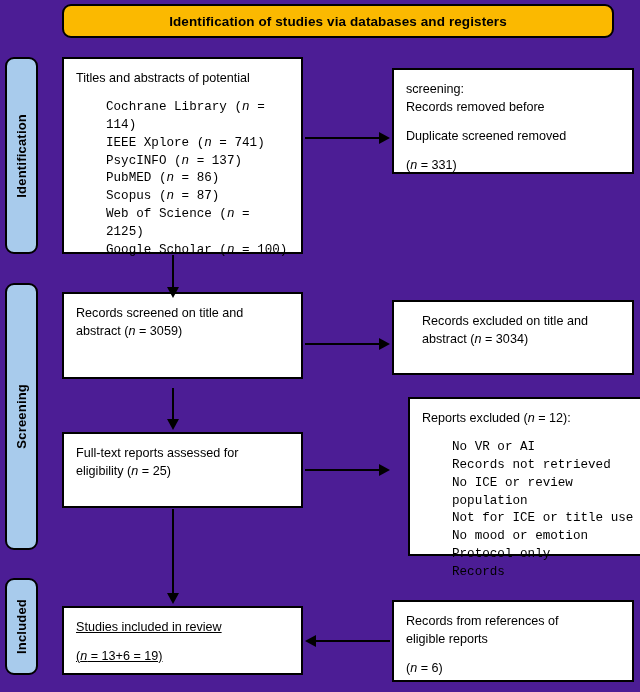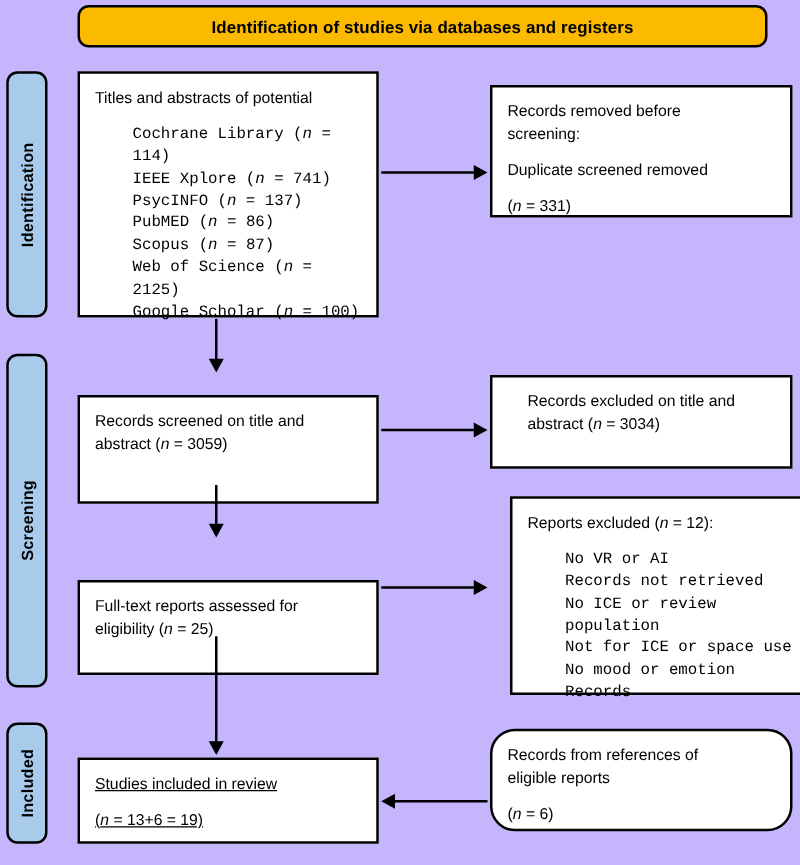--- a/index.html
+++ b/index.html
@@ -4,21 +4,21 @@
 <style>
   html, body {
     margin: 0;
     padding: 0;
     background: #ffffff;
   }
   #page {
     position: relative;
     width: 640px;
     height: 692px;
-    background: #c4b5fd;
+    background: #4c1d95;
     font-family: "Liberation Sans", sans-serif;
     overflow: hidden;
   }
 
   
   .banner {
     position: absolute;
     left: 62px;
     top: 4px;
     width: 552px;
@@ -81,28 +81,28 @@
   .indent-list {
     margin: 0;
     padding: 0 0 0 30px;
     list-style: none;
     font-family: Liberation Mono, monospace;
   }
   .indent-list li { margin: 0; }
 
   
   #box-identified     { left: 62px;  top: 57px;  width: 241px; height: 197px; }
-  #box-screened       { left: 62px;  top: 316px; width: 241px; height: 87px;  }
-  #box-fulltext       { left: 62px;  top: 432px; width: 241px; height: 76px; margin-top: 32px;  }
+  #box-screened       { left: 62px;  top: 292px; width: 241px; height: 87px;  }
+  #box-fulltext       { left: 62px;  top: 432px; width: 241px; height: 76px;  }
   #box-included       { left: 62px;  top: 606px; width: 241px; height: 69px; text-decoration: underline;  }
   
   #box-removed        { left: 392px; top: 68px;  width: 242px; height: 106px; }
   #box-excluded-title { left: 392px; top: 300px; width: 242px; height: 75px; padding-left: 28px;  }
   #box-excluded-rep   { left: 392px; top: 397px; width: 242px; height: 159px; margin-left: 16px; }
-  #box-references     { left: 392px; top: 583px; width: 242px; height: 82px; border-radius: 20px;  }
+  #box-references     { left: 392px; top: 600px; width: 242px; height: 82px;  }
 
   
   .conn { position: absolute; background: #000000; }
   .h-line { height: 1.6px; }
   .v-line { width: 1.6px; }
 
   .arrow-right {
     position: absolute;
     width: 0; height: 0;
     border-top: 6px solid transparent;
@@ -174,22 +174,22 @@
       <li>IEEE Xplore (<i>n</i> = 741)</li>
       <li>PsycINFO (<i>n</i> = 137)</li>
       <li>PubMED (<i>n</i> = 86)</li>
       <li>Scopus (<i>n</i> = 87)</li>
       <li>Web of Science (<i>n</i> = 2125)</li>
       <li>Google Scholar (<i>n</i> = 100)</li>
     </ul>
   </div>
 
   <div class="box" id="box-removed">
+    <p>screening:</p>
     <p>Records removed before</p>
-    <p>screening:</p>
     <div class="gap"></div>
     <p>Duplicate screened removed</p>
     <div class="gap"></div>
     <p>(<i>n</i> = 331)</p>
   </div>
 
   <div class="box" id="box-screened">
     <p>Records screened on title and</p>
     <p>abstract (<i>n</i> = 3059)</p>
   </div>
@@ -204,22 +204,23 @@
     <p>eligibility (<i>n</i> = 25)</p>
   </div>
 
   <div class="box" id="box-excluded-rep">
     <p>Reports excluded (<i>n</i> = 12):</p>
     <div class="gap"></div>
     <ul class="indent-list">
       <li>No VR or AI</li>
       <li>Records not retrieved</li>
       <li>No ICE or review population</li>
-      <li>Not for ICE or space use</li>
+      <li>Not for ICE or title use</li>
       <li>No mood or emotion</li>
+      <li>Protocol only</li>
       <li>Records</li>
     </ul>
   </div>
 
   <div class="box" id="box-included">
     <p>Studies included in review</p>
     <div class="gap"></div>
     <p>(<i>n</i> = 13+6 = 19)</p>
   </div>
 

